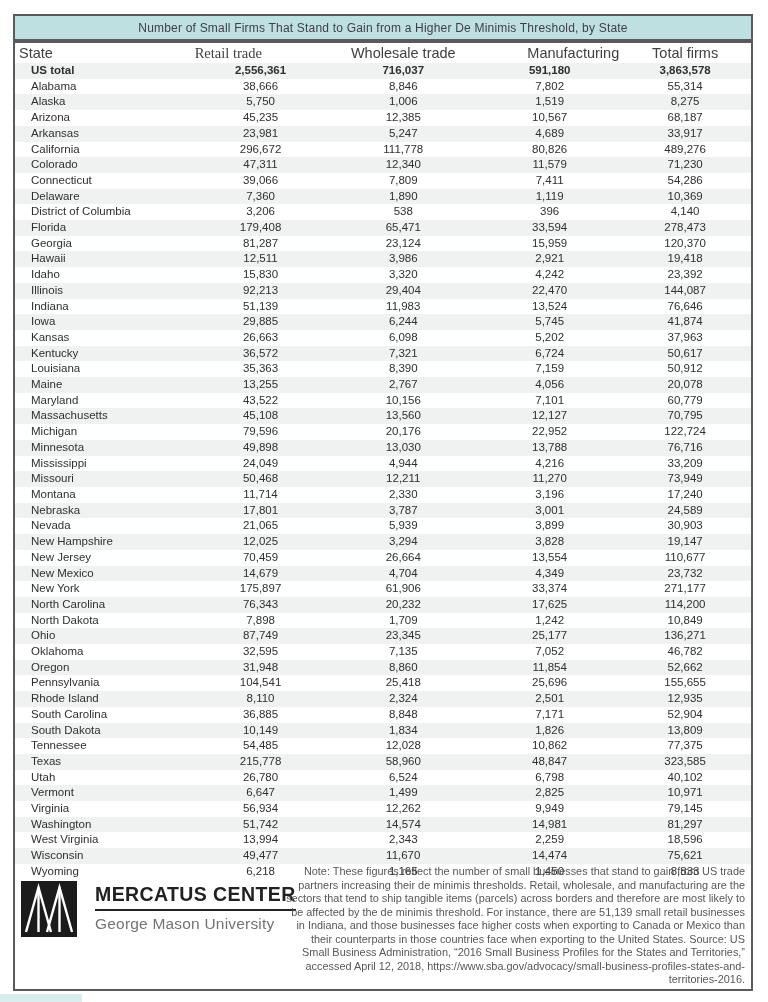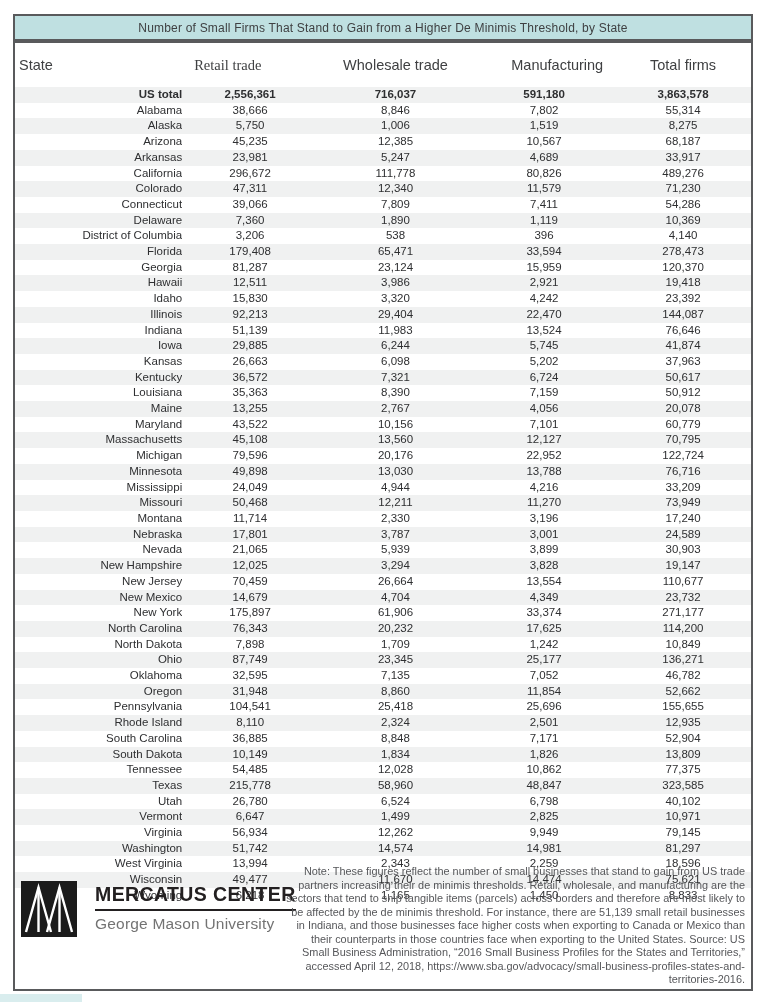--- a/index.html
+++ b/index.html
@@ -21,33 +21,33 @@
   }
   .main-box {
     position: absolute; left: 13px; top: 41px;
     width: 736px; height: 946px;
     border: 2px solid #595a5c;
     background: #ffffff;
   }
   table.data { width: 100%; border-collapse: collapse; table-layout: fixed; }
   thead th {
     font-size: 14.5px; font-weight: normal; color: #3f4042;
-    height: 20px; padding: 12px; vertical-align: middle;
+    height: 20px; padding: 0; vertical-align: middle;
   }
   th.c-state { width: 24%; text-align: left; padding-left: 4px; }
   th.c-retail { width: 18%; text-align: left; font-family: Liberation Serif, serif; }
   th.c-wholesale { width: 21%; text-align: center; }
   th.c-mfg { width: 19%; text-align: right; margin-top: 15px; }
   th.c-total { width: 18%; text-align: center; }
   tbody td {
     font-size: 11.5px; color: #2e2f31;
     height: 15.7px; line-height: 15.7px; padding: 0;
     white-space: nowrap; overflow: hidden;
   }
-  td.state { text-align: right; padding-left: 7px; }
+  td.state { text-align: left; padding-left: 16px; }
   td.num { text-align: center; }
   tr.alt { background: #f0f1f1; }
   tr.total td { font-weight: bold; }
   .logo {
     position: absolute; left: 6px; top: 838px;
     display: flex; align-items: flex-start; gap: 18px;
   }
   .logo-icon { display: block; }
   .logo-text { padding-top: 2px; }
   .logo-name {

